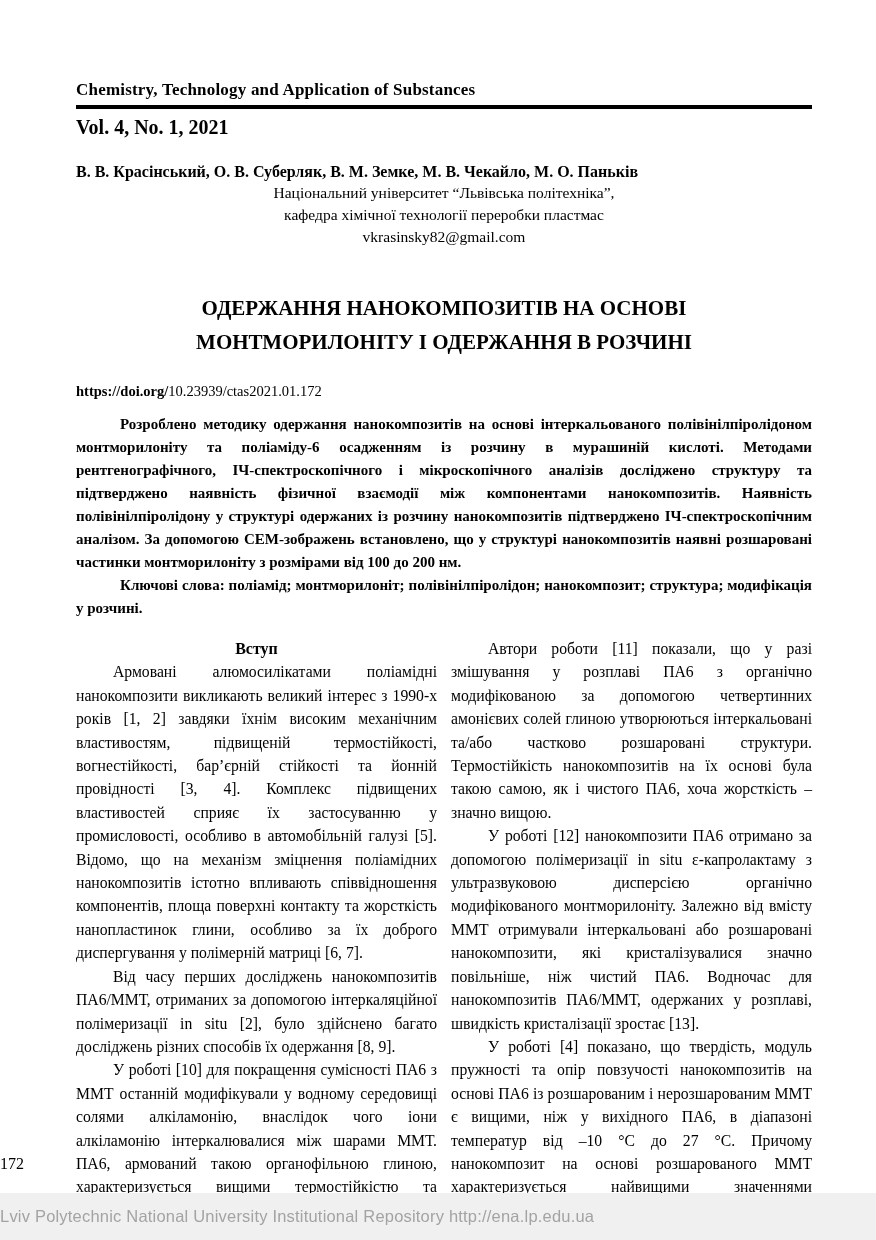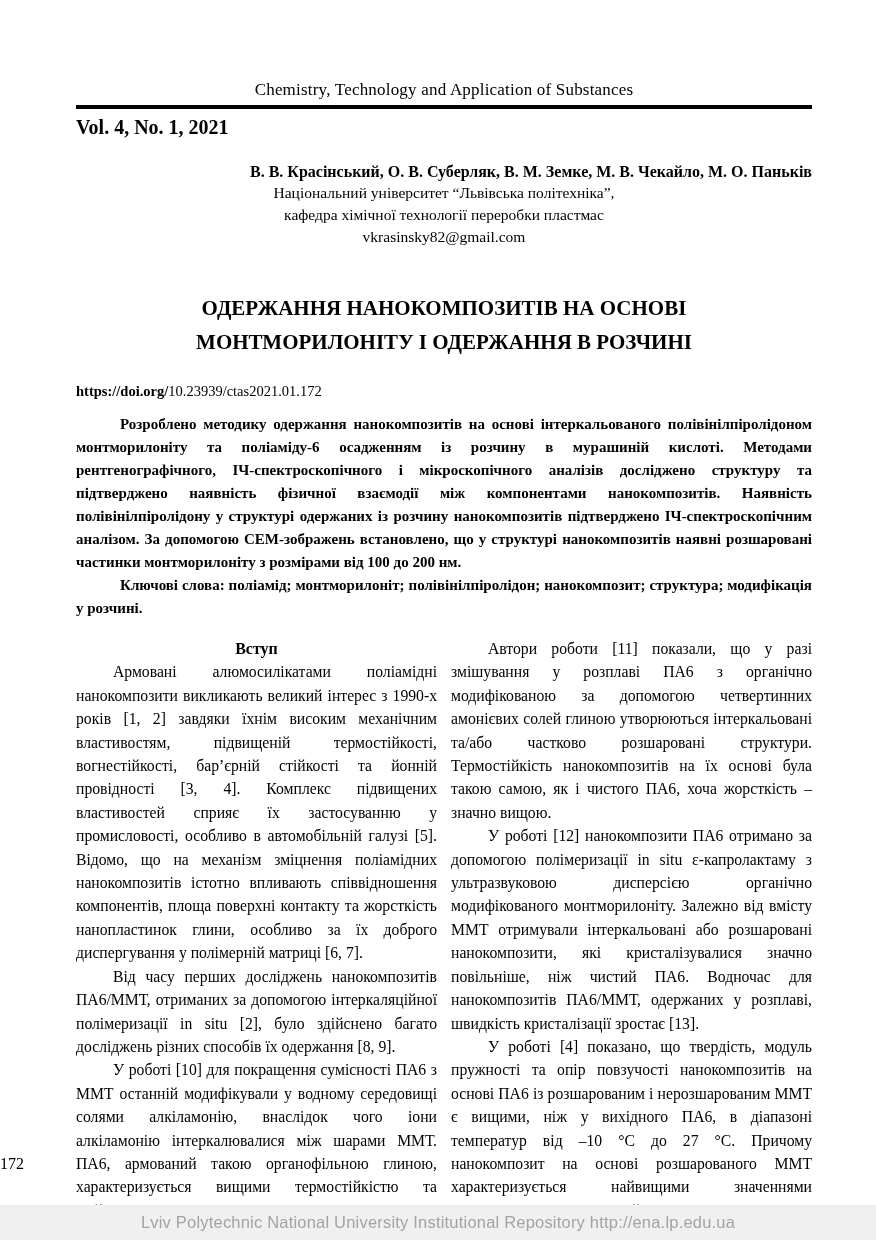--- a/index.html
+++ b/index.html
@@ -13,40 +13,40 @@
     height: 1240px;
     background: #ffffff;
     overflow: hidden;
     font-family: "Liberation Serif", "DejaVu Serif", serif;
     color: #000000;
   }
   .content {
     padding: 80px 64px 0 76px;
   }
   .journal-header {
-    text-align: center;
-    font-weight: normal;
+    text-align: left;
+    font-weight: bold;
     font-size: 17px;
     letter-spacing: 0.2px;
     line-height: 20px;
   }
   .header-rule {
     border: 0;
     border-bottom: 4px solid #000000;
     margin: 5px 0 0 0;
   }
   .vol-line {
     font-weight: bold;
     font-size: 20px;
     margin-top: 8px;
     line-height: 20px;
   }
   .authors-line {
     margin-top: 25px;
-    text-align: right;
+    text-align: left;
     font-weight: bold;
     font-size: 16px;
     line-height: 20px;
   }
   .affil-line {
     text-align: center;
     font-size: 15.5px;
     line-height: 22px;
   }
   .article-title {
@@ -100,25 +100,24 @@
     left: 0;
     right: 12px;
     font-size: 16px;
     line-height: 20px;
   }
   .repo-strip {
     position: absolute;
     bottom: 0;
     left: 0;
     right: 0;
-    height: 35px;
+    height: 47px;
     background: #f0f0f0;
     display: flex;
     align-items: center;
-    justify-content: center;
   }
   .repo-text {
     font-family: "Liberation Sans", "DejaVu Sans", sans-serif;
     font-size: 16.5px;
     color: #a3a3a3;
     letter-spacing: 0.2px;
   }
 </style>
 </head>
 <body>

